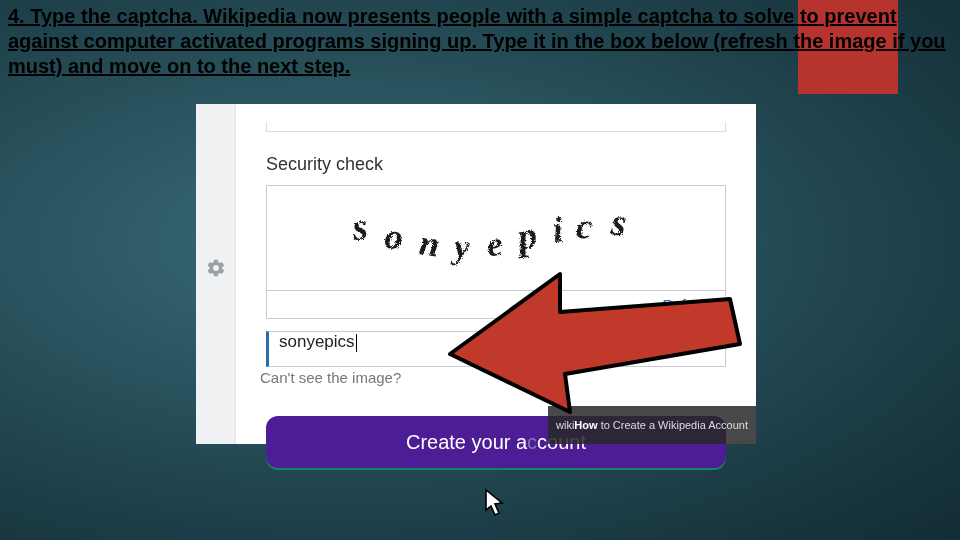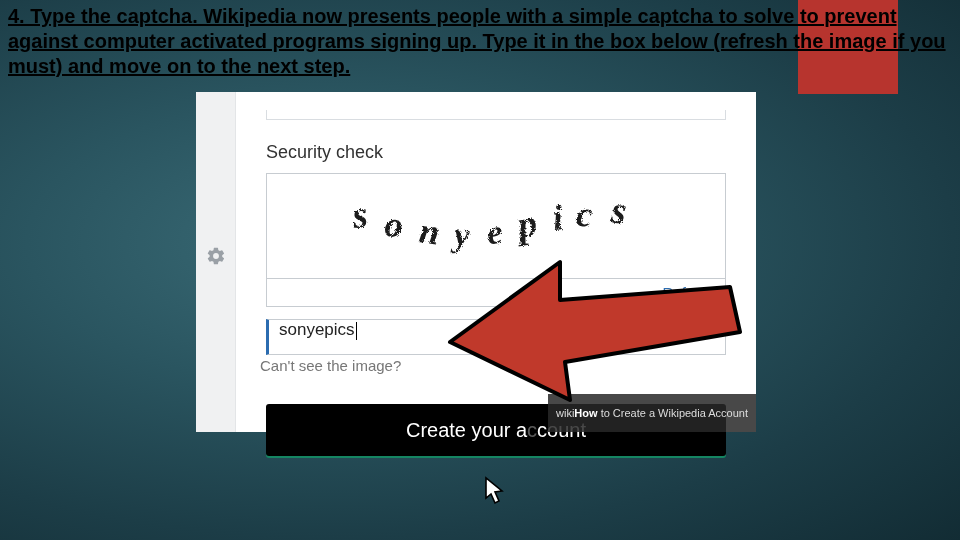--- a/index.html
+++ b/index.html
@@ -13,21 +13,21 @@
     position: absolute; left: 8px; top: 4px; right: 8px;
     font-size: 20px; font-weight: bold; color: #000; line-height: 1.25;
   }
   .accent-block {
     position: absolute; right: 62px; top: 0; width: 100px; height: 94px;
     background: #b7342e; z-index: 0;
   }
   .instruction { z-index: 1; text-decoration: underline; }
 
   .shot {
-    position: absolute; left: 196px; top: 92px; width: 560px; height: 340px;
+    position: absolute; left: 196px; top: 104px; width: 560px; height: 340px;
     background: #f7f8f9;
   }
   .shot-sidebar {
     position: absolute; left: 0; top: 0; bottom: 0; width: 40px;
     background: #f0f1f2; border-right: 1px solid #e3e5e7;
   }
   .gear {
     position: absolute; left: 10px; top: 154px; width: 20px; height: 20px;
     color: #9aa0a6;
   }
@@ -66,21 +66,21 @@
     font-size: 17px; color: #222; padding: 0 10px; outline: none;
     border-left: 3px solid #2b6cb0;
   }
 
   .help-text {
     text-align: left; color: #777; font-size: 15px; margin-top: 2px;
   }
 
   .create-btn {
     display: block; margin: 30px 6px 0 6px; width: calc(100% - 12px);
-    height: 52px; background: #000000; border: none; border-radius: 3px;
+    height: 52px; background: #4c1d95; border: none; border-radius: 12px;
     color: #fff; font-size: 20px; font-weight: 500; cursor: pointer;
     position: relative;
     box-shadow: 0 2px 0 #158562;
     text-align: center;
   }
 
   .cursor {
     position: absolute; left: 286px; top: 384px; width: 26px; height: 30px;
     z-index: 5;
   }

